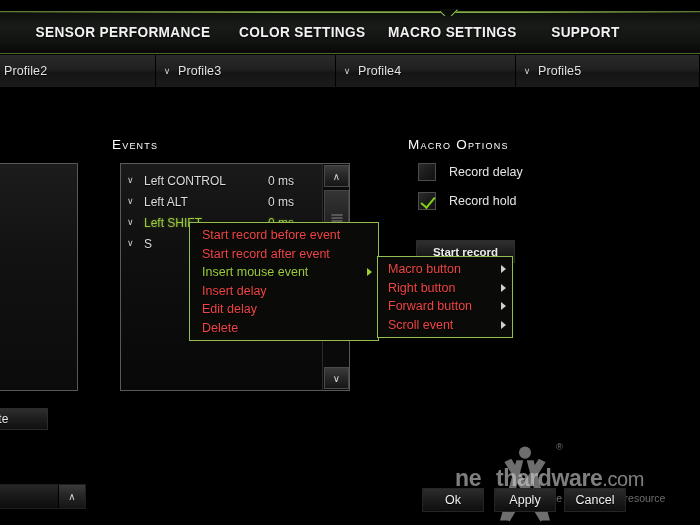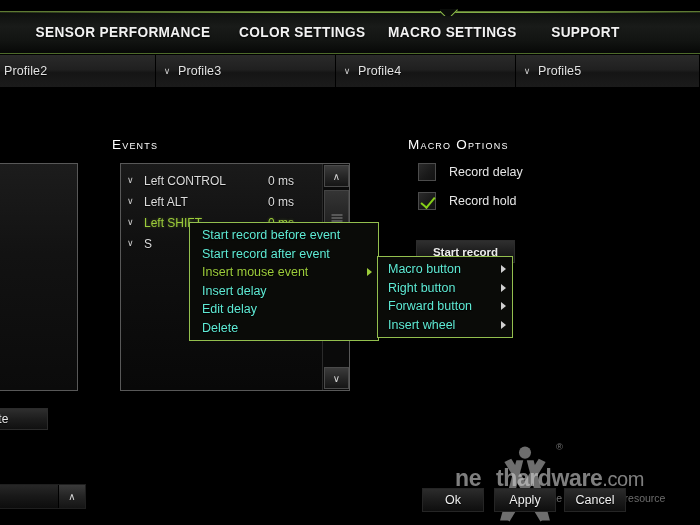--- a/index.html
+++ b/index.html
@@ -300,21 +300,21 @@
     z-index: 40;
   }
   .ctx-main { left: 189px; top: 222px; width: 190px; }
   .ctx-sub  { left: 377px; top: 256px; width: 136px; }
 
   .ctx-item {
     height: 18.5px;
     display: flex;
     align-items: center;
     padding: 0 6px 0 12px;
-    color: #5eead4;
+    color: #ef4444;
     font-size: 12.5px;
     white-space: nowrap;
     cursor: pointer;
   }
   .ctx-sub .ctx-item { padding-left: 10px; }
   .ctx-item.active { color: #9ccc3a; }
   .ctx-item .ctx-label { flex: 1; text-shadow: 0 1px 1px #000; }
   .ctx-arrow {
     width: 0; height: 0;
     border-left: 5px solid #cfcfcf;
@@ -496,21 +496,21 @@
     </div>
     <div class="ctx-item">
       <span class="ctx-label">Right button</span>
       <span class="ctx-arrow"></span>
     </div>
     <div class="ctx-item">
       <span class="ctx-label">Forward button</span>
       <span class="ctx-arrow"></span>
     </div>
     <div class="ctx-item">
-      <span class="ctx-label">Insert wheel</span>
+      <span class="ctx-label">Scroll event</span>
       <span class="ctx-arrow"></span>
     </div>
   </div>
 
   <div class="watermark">
     <svg class="wm-logo" viewBox="0 0 100 100">
       <g fill="#c8c8c8">
         <circle cx="50" cy="17" r="7"></circle>
         <polygon points="40,26 48,26 30,96 21,96"></polygon>
         <polygon points="52,26 60,26 79,96 70,96"></polygon>

